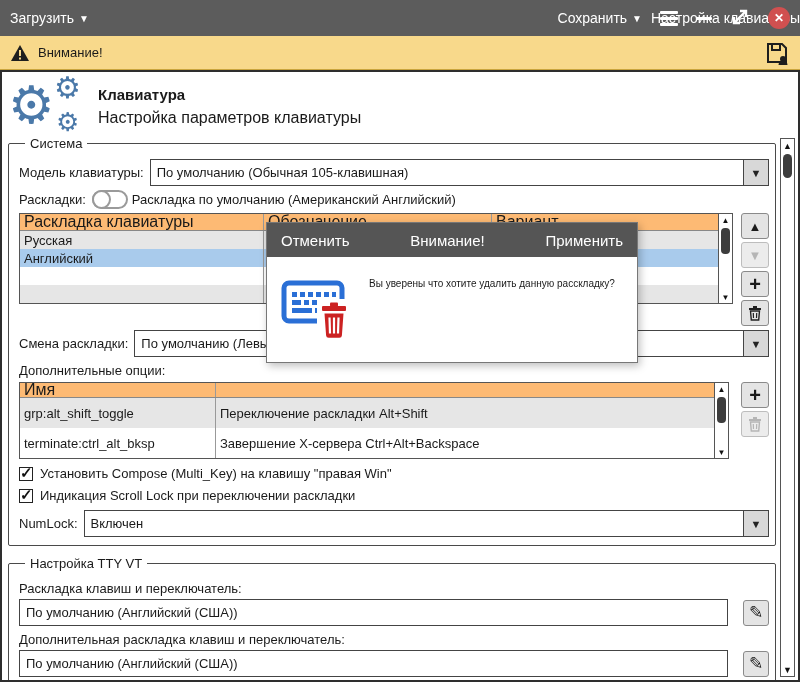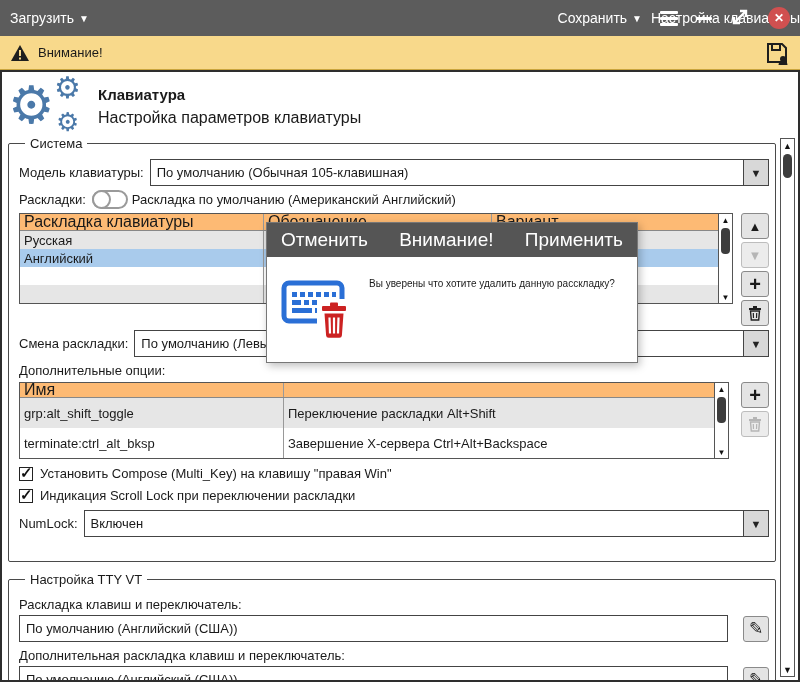--- a/index.html
+++ b/index.html
@@ -54,21 +54,21 @@
   .table-row { display:flex; align-items:flex-start; margin:4px 0; }
   .tbl { flex:1; border:1px solid #555; display:flex; align-items:stretch; background:#fff; overflow:hidden; }
   .tbl-main { flex:1; }
   .tr { display:flex; }
   .th { background:#fdba74; font-size:16px; }
   .td, .th { padding:0 4px; display:flex; align-items:center; border-right:1px solid #999; overflow:hidden; white-space:nowrap; }
   .td:last-child, .th:last-child { border-right:none; }
   .lay-tbl .tr { height:18px; }
   .lay-tbl .tr.th-row { height:17px; border-bottom:1px solid #888; }
   .c1 { width:244px; flex:none; } .c2 { width:228px; flex:none; } .c3 { flex:1; }
-  .o1 { width:264px; flex:none; } .o2 { flex:1; }
+  .o1 { width:196px; flex:none; } .o2 { flex:1; }
   .r-gray { background:#e6e6e6; }
   .r-sel { background:#a9cbec; }
   .opt-tbl .tr { height:30px; }
   .opt-tbl .tr.th-row { height:15px; border-bottom:1px solid #888; }
   .opt-wrap { margin-right:8px; }
 
   
   .tscroll { width:14px; flex:none; border-left:1px solid #555; display:flex; flex-direction:column; background:#fff; }
   .tscroll .arr { height:12px; display:flex; align-items:center; justify-content:center; font-size:8px; color:#111; }
   .tscroll .track { flex:1; position:relative; }
@@ -95,21 +95,21 @@
   .pencil-btn { width:26px; height:26px; flex:none; background:#e4e4e4; border:1px solid #8a8a8a; border-radius:3px; display:flex; align-items:center; justify-content:center; font-size:17px; }
 
   
   .main-scrollbar { position:absolute; top:66px; bottom:3px; right:3px; width:15px; border:1px solid #555; background:#fff; display:flex; flex-direction:column; }
   .main-scrollbar .arr { height:13px; display:flex; align-items:center; justify-content:center; font-size:9px; color:#111; }
   .main-scrollbar .track { flex:1; position:relative; }
   .main-scrollbar .thumb { position:absolute; left:2px; right:2px; top:2px; height:24px; background:#3d3d3d; border-radius:5px; }
 
   
   .dialog { position:absolute; left:264px; top:150px; width:372px; height:141px; background:#fff; border:1px solid #777; box-shadow:2px 3px 8px rgba(0,0,0,.25); z-index:10; }
-  .dlg-head { height:34px; background:#555; color:#fff; display:flex; align-items:center; justify-content:space-between; padding:0 14px; font-size:19px; }
+  .dlg-head { height:34px; background:#555; color:#fff; display:flex; align-items:center; justify-content:space-between; padding:0 14px; font-size:15px; }
   .dlg-body { display:flex; align-items:flex-start; gap:14px; padding:16px 12px 0 14px; }
   .dlg-msg { font-size:10px; line-height:1.45; max-width:270px; padding-top:4px; }
 </style>
 </head>
 <body>
 
 <div class="app">
 
   <div class="titlebar">
     <div class="tb-title">Настройка клавиатуры</div>
@@ -295,21 +295,21 @@
 
       <div class="check-row">
         <span class="cbox"></span>
         <span>Установить Compose (Multi_Key) на клавишу "правая Win"</span>
       </div>
       <div class="check-row">
         <span class="cbox"></span>
         <span>Индикация Scroll Lock при переключении раскладки</span>
       </div>
 
-      <div class="row" style="margin-bottom:16px;justify-content:center;">
+      <div class="row" style="margin-bottom:0;justify-content:center;">
         <label>NumLock:</label>
         <div class="combo">
           <span class="val">Включен</span>
           <span class="dd">▼</span>
         </div>
       </div>
     </fieldset>
 
     <fieldset class="tty">
       <legend>Настройка TTY VT</legend>

